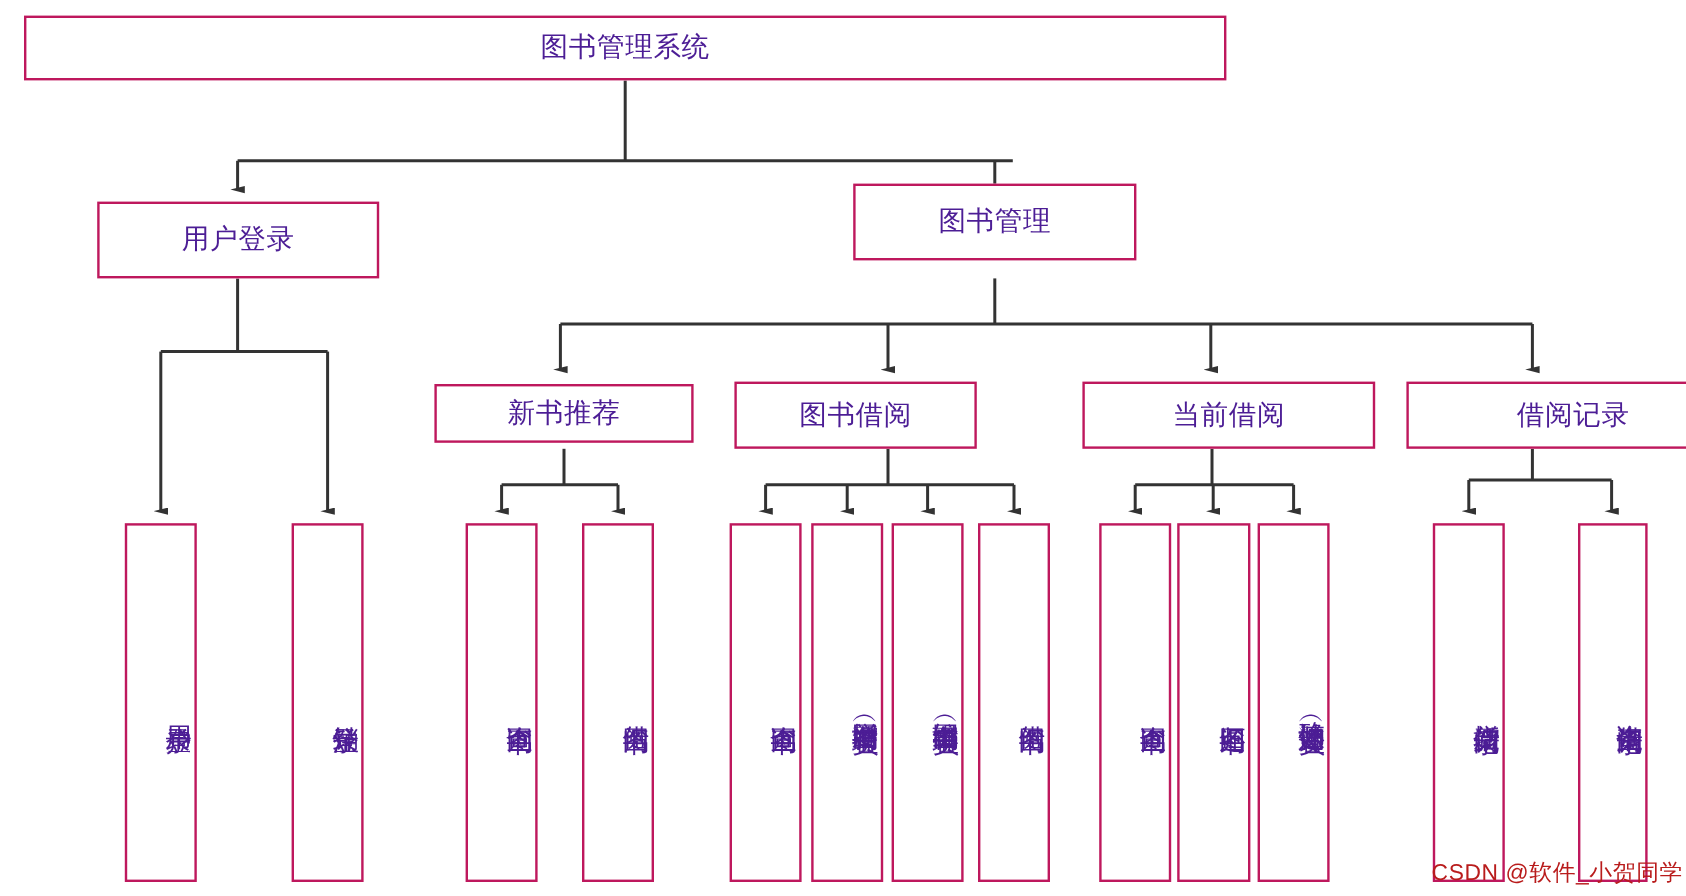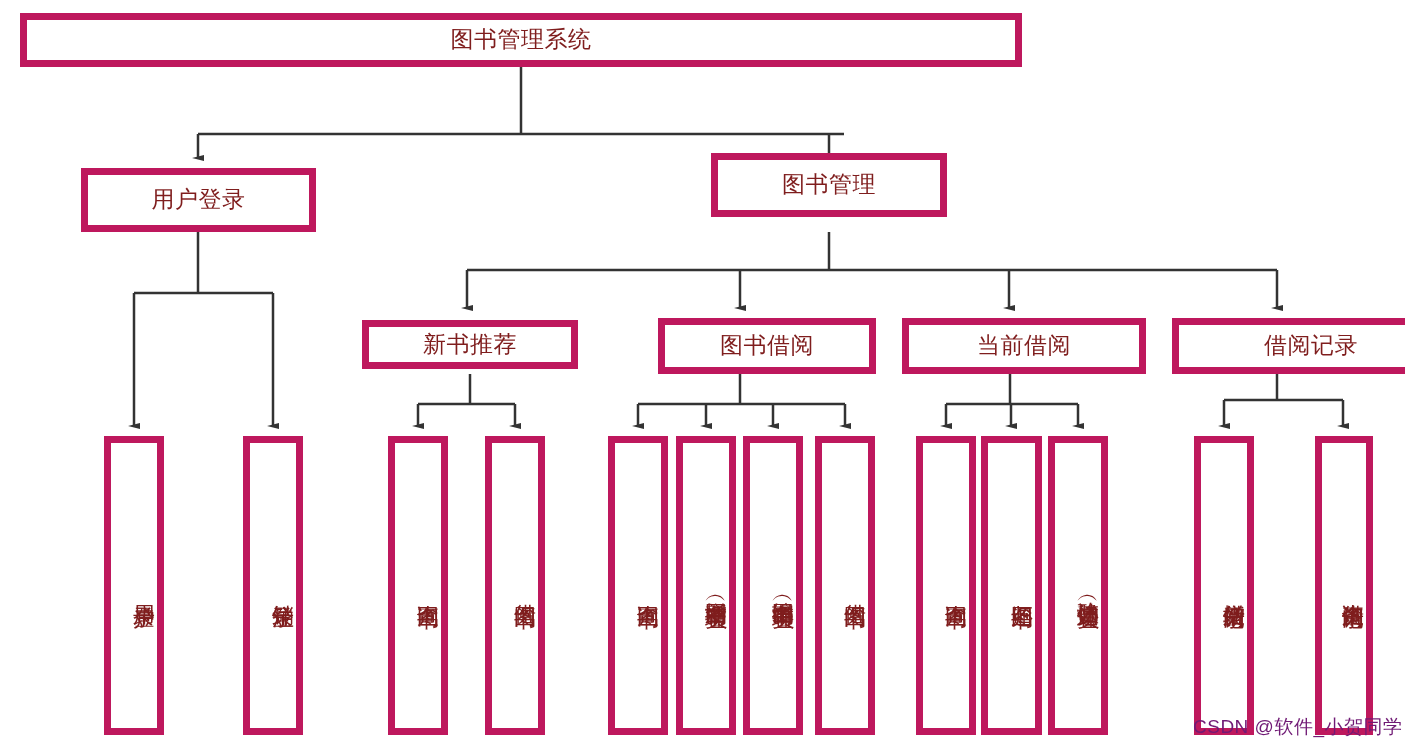--- a/index.html
+++ b/index.html
@@ -22,25 +22,25 @@
     left: 0;
     top: 0;
     width: 1405px;
     height: 747px;
     pointer-events: none;
   }
   .node {
     position: absolute;
     box-sizing: border-box;
     background: #ffffff;
-    border: 7px solid #be185d;
+    border: 2px solid #be185d;
     display: flex;
     align-items: center;
     justify-content: center;
-    color: #7f1d1d;
+    color: #4c1d95;
   }
   .node-h {
     font-size: 23px;
     line-height: 1.2;
     letter-spacing: 0.5px;
     white-space: nowrap;
   }
   .node-v {
     font-size: 22px;
     line-height: 1.15;
@@ -49,21 +49,21 @@
     letter-spacing: 1px;
     padding-top: 6px;
     align-items: flex-start;
     justify-content: center;
   }
   #watermark {
     position: absolute;
     left: 1193px;
     top: 714px;
     font-size: 19px;
-    color: #701a75;
+    color: #b91c1c;
     white-space: nowrap;
     letter-spacing: 0.5px;
   }
 </style>
 </head>
 <body>
 
 <div id="canvas">
 
   <svg class="wires" viewBox="0 0 1405 747">
@@ -115,21 +115,21 @@
       <path d="M1343,400 L1343,426" marker-end="url(#arrow)"></path>
     </g>
   </svg>
 
   <div class="node node-h" style="left:20px; top:13px; width:1002px; height:54px;">图书管理系统</div>
 
   <div class="node node-h" style="left:81px; top:168px; width:235px; height:64px;">用户登录</div>
   <div class="node node-h" style="left:711px; top:153px; width:236px; height:64px;">图书管理</div>
 
   <div class="node node-h" style="left:362px; top:320px; width:216px; height:49px;">新书推荐</div>
-  <div class="node node-h" style="left:658px; top:318px; width:218px; height:56px;">图书借阅</div>
+  <div class="node node-h" style="left:612px; top:318px; width:202px; height:56px;">图书借阅</div>
   <div class="node node-h" style="left:902px; top:318px; width:244px; height:56px;">当前借阅</div>
   <div class="node node-h" style="left:1172px; top:318px; width:245px; height:56px;padding-left:33px;">借阅记录</div>
 
   <div class="node node-v" style="left:104px; top:436px; width:60px; height:299px;">用户登录</div>
   <div class="node node-v" style="left:243px; top:436px; width:60px; height:299px;">注销登录</div>
 
   <div class="node node-v" style="left:388px; top:436px; width:60px; height:299px;">查询图书</div>
   <div class="node node-v" style="left:485px; top:436px; width:60px; height:299px;">借阅图书</div>
 
   <div class="node node-v" style="left:608px; top:436px; width:60px; height:299px;">查询图书</div>

